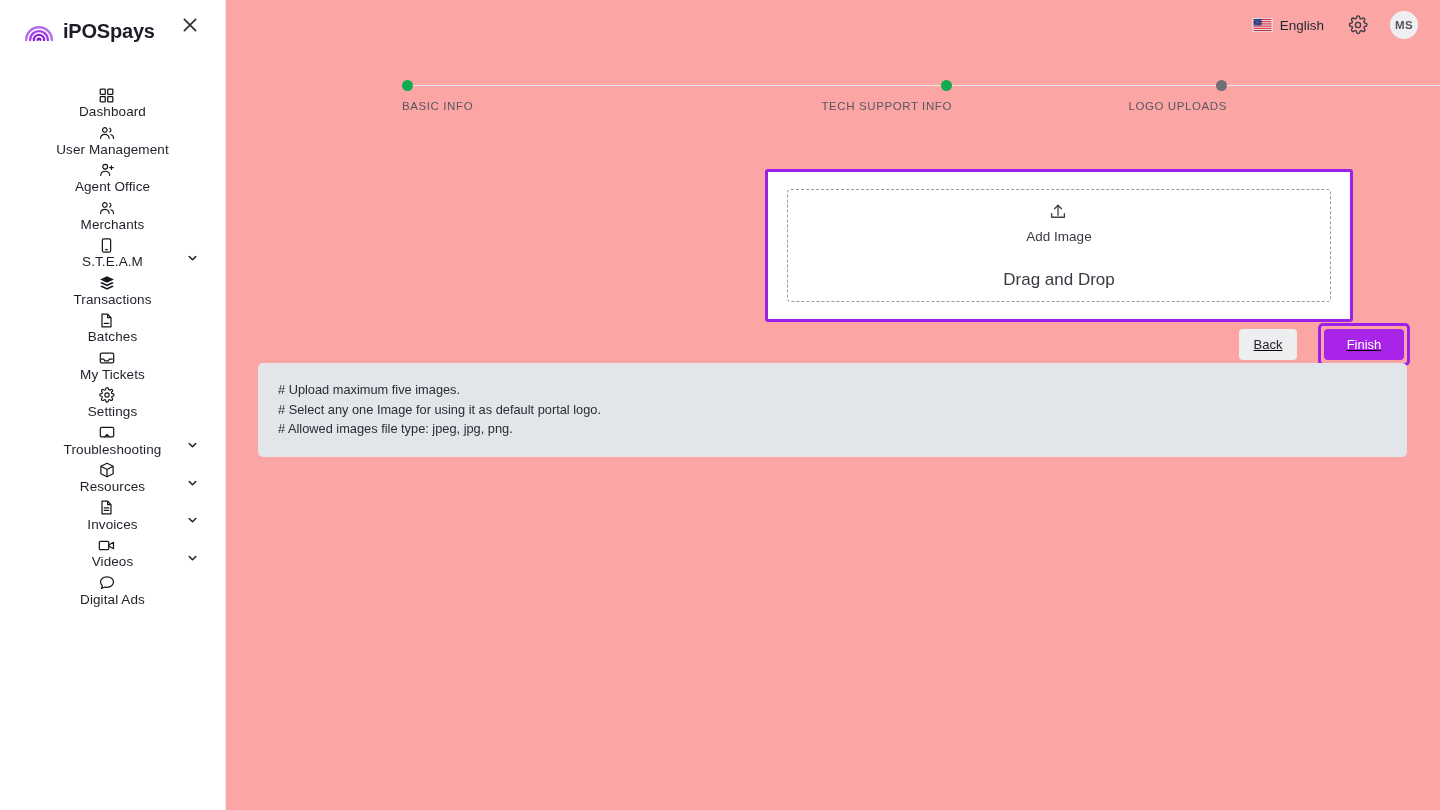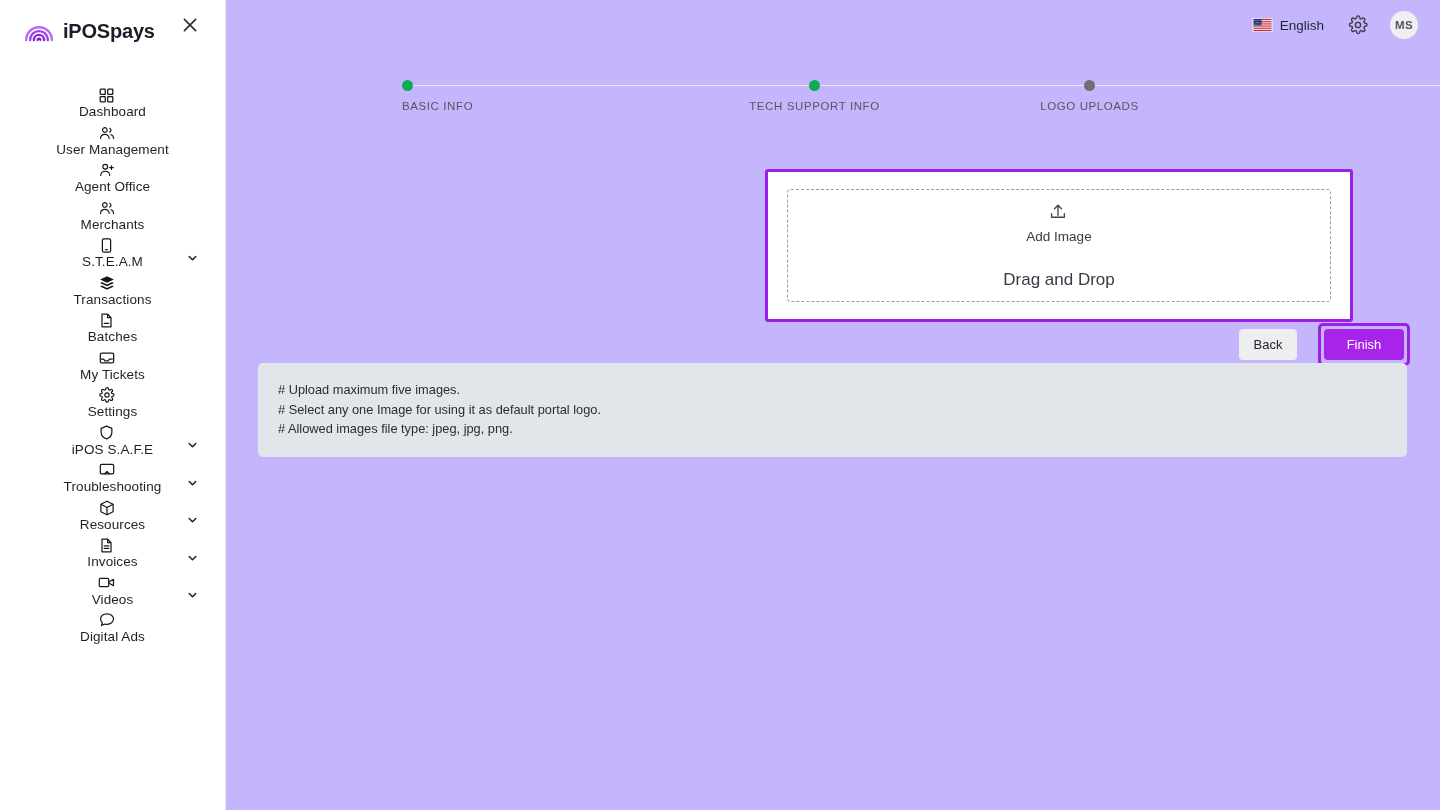--- a/index.html
+++ b/index.html
@@ -46,21 +46,21 @@
     font-size: 13.5px; color: #1f1f29; white-space: nowrap;
     letter-spacing: 0.1px;
   }
   .nav-chev {
     position: absolute; right: 27px; top: 50%; transform: translateY(-50%);
     width: 11px; height: 11px; color: #1f1f29;
   }
 
   
   .main {
-    flex: 1 1 auto; position: relative; height: 810px; background: #c4b5fd;
+    flex: 1 1 auto; position: relative; height: 810px; background: #fca5a5;
   }
   .topbar {
     height: 50px; display: flex; align-items: center; justify-content: flex-end;
     padding-right: 22px; gap: 0px;
   }
   .lang {
     display: flex; align-items: center; cursor: pointer; margin-right: 22px;
   }
   .flag {
     width: 21px; height: 14px; margin-right: 7px; display: block;
@@ -80,21 +80,21 @@
 
   
   .stepper {
     position: absolute; left: 176px; top: 76px; width: 1100px; height: 46px;
   }
   .step-track {
     position: absolute; left: 0; right: 0; top: 9px; height: 1px; display: flex;
   }
   .step-seg { flex: 1 1 0; height: 1px; background: #e9e9ed; }
   .steps-row { position: absolute; left: 0; right: 0; top: 0; display: flex; }
-  .step { flex: 1 1 0; display: flex; flex-direction: column; align-items: center; }
+  .step { flex: 1 1 0; display: flex; flex-direction: column; align-items: flex-end; }
   .step:first-child { align-items: flex-start; }
   .step:last-child { align-items: flex-end; }
   .step-dot {
     width: 11px; height: 11px; border-radius: 50%; background: #d9d9de;
     position: relative; z-index: 2; margin-top: 4px;
   }
   .step-label {
     margin-top: 9px; font-size: 11.5px; letter-spacing: 0.6px;
     color: #57575f; white-space: nowrap; text-transform: uppercase;
   }
@@ -110,21 +110,21 @@
     display: flex; flex-direction: column; align-items: center; justify-content: center;
     cursor: pointer; background: #ffffff;
   }
   .upload-icon { width: 22px; height: 22px; color: #41414b; margin-bottom: 3px; }
   .upload-t1 { font-size: 13.5px; color: #3a3a44; line-height: 19px; }
   .upload-t2 { font-size: 17px; color: #3a3a44; line-height: 19px; margin-top: 24px; }
 
   
   .actions {
     position: absolute; right: 30px; top: 323px;
-    display: flex; align-items: center; gap: 0px;
+    display: flex; align-items: center; gap: 0px; text-decoration: underline;
   }
   .btn-back {
     height: 31px; min-width: 58px; padding: 0 14px;
     background: #eceef0; border: none; border-radius: 4px;
     font-size: 13px; color: #23232b; cursor: pointer;
     font-family: "Liberation Sans", sans-serif;
     display: flex; align-items: center; justify-content: center;
     margin-right: 21px;
   }
   .finish-wrap {
@@ -270,33 +270,20 @@
       <div class="nav-item">
         <span class="nav-icon">
           <svg width="16" height="16" viewBox="0 0 18 18" fill="none" stroke="currentColor" stroke-width="1.3" stroke-linejoin="round">
             <circle cx="9" cy="9" r="2.4"></circle>
             <path d="M14.6 11.1a1.2 1.2 0 0 0 .25 1.35l.05.05a1.5 1.5 0 1 1-2.12 2.12l-.05-.05a1.25 1.25 0 0 0-2.1.9v.13a1.5 1.5 0 1 1-3 0v-.07a1.25 1.25 0 0 0-2.13-.86l-.05.05a1.5 1.5 0 1 1-2.12-2.12l.05-.05a1.25 1.25 0 0 0-.9-2.1H2.4a1.5 1.5 0 1 1 0-3h.07a1.25 1.25 0 0 0 .86-2.13l-.05-.05A1.5 1.5 0 1 1 5.4 3.15l.05.05a1.25 1.25 0 0 0 2.1-.9V2.2a1.5 1.5 0 1 1 3 0v.07a1.25 1.25 0 0 0 2.13.86l.05-.05a1.5 1.5 0 1 1 2.12 2.12l-.5.05a1.25 1.25 0 0 0-.25 1.35v.05a1.25 1.25 0 0 0 1.15.77h.13a1.5 1.5 0 1 1 0 3h-.07a1.25 1.25 0 0 0-1.15.77z"></path>
           </svg>
         </span>
         <span class="nav-label">Settings</span>
       </div>
 
-      <div class="nav-item">
-        <span class="nav-icon">
-          <svg width="15" height="15" viewBox="0 0 16 16" fill="none" stroke="currentColor" stroke-width="1.3" stroke-linejoin="round">
-            <path d="M8 1.2 2.3 3.6v4.1c0 3.4 2.4 6 5.7 7.1 3.3-1.1 5.7-3.7 5.7-7.1V3.6z"></path>
-          </svg>
-        </span>
-        <span class="nav-label">iPOS S.A.F.E</span>
-        <span class="nav-chev">
-          <svg width="11" height="11" viewBox="0 0 12 12" fill="none" stroke="currentColor" stroke-width="1.6" stroke-linecap="round" stroke-linejoin="round">
-              <path d="M2.4 4.4 L6 8 L9.6 4.4"></path>
-            </svg>
-        </span>
-      </div>
 
       <div class="nav-item">
         <span class="nav-icon">
           <svg width="16" height="16" viewBox="0 0 17 17" fill="none" stroke="currentColor" stroke-width="1.3" stroke-linejoin="round">
             <rect x="1.4" y="2.6" width="14.2" height="10" rx="1.4"></rect>
             <path d="M6 12.6l2.5-2.6 2.5 2.6" stroke-linecap="round"></path>
           </svg>
         </span>
         <span class="nav-label">Troubleshooting</span>
         <span class="nav-chev">

